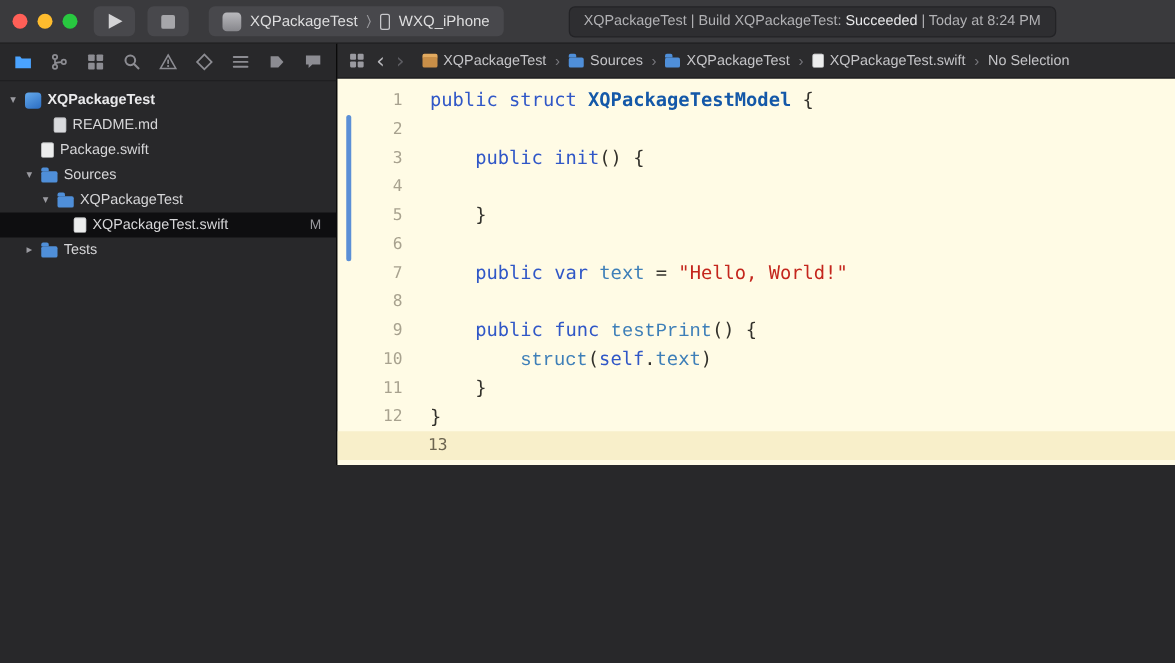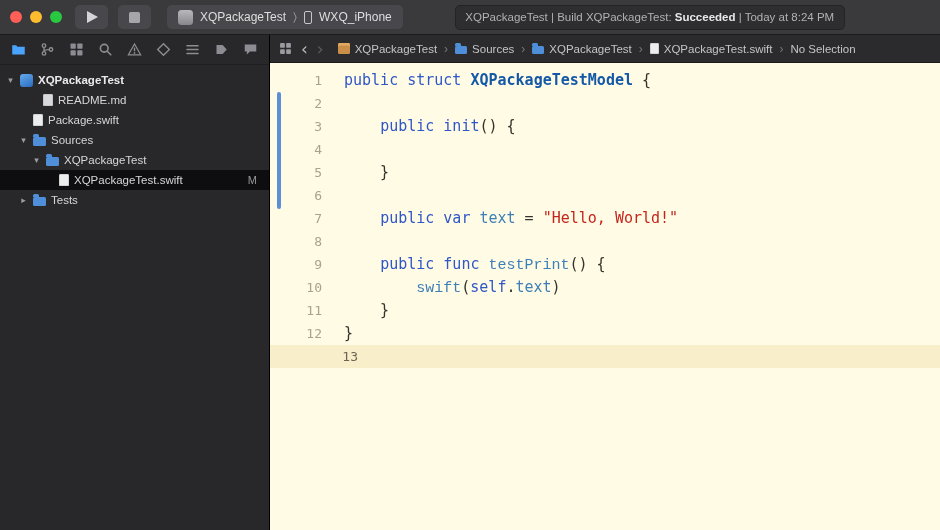--- a/index.html
+++ b/index.html
@@ -3,21 +3,21 @@
 <meta charset="utf-8">
 <style>
   * { box-sizing: border-box; }
   html,body { margin:0; padding:0; }
   body {
     width: 940px; height: 530px; overflow: hidden;
     font-family: "Liberation Sans", sans-serif;
     background: #28282a;
     -webkit-font-smoothing: antialiased;
   }
-  .window { width:940px; height:530px; display:flex; flex-direction:column; }
+  .window { width:940px; height:372px; display:flex; flex-direction:column; }
 
   
   .toolbar {
     height:35px; flex:none; background: var(--toolbar-bg,#3a3a3d);
     display:flex; align-items:center; border-bottom:1px solid #1b1b1d;
   }
   .traffic { display:flex; gap:8px; padding:0 13px 0 10px; }
   .light { width:12px; height:12px; border-radius:50%; }
   .tb-btn {
     width:33px; height:24px; border:none; border-radius:5px;
@@ -35,21 +35,21 @@
   .scheme .chev { color:#9a9a9f; font-size:12px; }
   .ic-app { width:15px; height:15px; border-radius:3.5px;
     background:linear-gradient(#b9b9bd,#87878c); flex:none; }
   .ic-phone { width:8px; height:13px; border:1px solid #c7c7cb; border-radius:2px; flex:none; }
   .status {
     margin-left:52px; width:390px; height:25px; border-radius:5px;
     background:#2e2e31; border:1px solid #232326;
     display:flex; align-items:center; justify-content:center;
     font-size:11.5px; color:#b1b1b4; white-space:pre; overflow:hidden;
   }
-  .status b { color:#e8e8ea; font-weight:700; white-space:pre; }
+  .status b { color:#e8e8ea; font-weight:400; white-space:pre; }
 
   
   .main { flex:1; display:flex; min-height:0; }
 
   
   .sidebar {
     width:270px; flex:none; background:var(--sidebar-bg,#28282a);
     border-right:1px solid #000; display:flex; flex-direction:column;
   }
   .navbar { height:30px; flex:none; display:flex; align-items:center;
@@ -293,21 +293,21 @@
         <div id="lines">
             <div class="code-line"><span class="ln">1</span><span class="src"><span class="c-kw">public struct </span><span class="c-type">XQPackageTestModel</span><span class="c-pl"> {</span></span></div>
             <div class="code-line"><span class="ln">2</span><span class="src"></span></div>
             <div class="code-line"><span class="ln">3</span><span class="src"><span class="c-pl">    </span><span class="c-kw">public init</span><span class="c-pl">() {</span></span></div>
             <div class="code-line"><span class="ln">4</span><span class="src"></span></div>
             <div class="code-line"><span class="ln">5</span><span class="src"><span class="c-pl">    }</span></span></div>
             <div class="code-line"><span class="ln">6</span><span class="src"></span></div>
             <div class="code-line"><span class="ln">7</span><span class="src"><span class="c-pl">    </span><span class="c-kw">public var </span><span class="c-id">text</span><span class="c-pl"> = </span><span class="c-str">"Hello, World!"</span></span></div>
             <div class="code-line"><span class="ln">8</span><span class="src"></span></div>
             <div class="code-line"><span class="ln">9</span><span class="src"><span class="c-pl">    </span><span class="c-kw">public func </span><span class="c-fn">testPrint</span><span class="c-pl">() {</span></span></div>
-            <div class="code-line"><span class="ln">10</span><span class="src"><span class="c-pl">        </span><span class="c-fn">swift</span><span class="c-pl">(</span><span class="c-kw">self</span><span class="c-pl">.</span><span class="c-id">text</span><span class="c-pl">)</span></span></div>
+            <div class="code-line"><span class="ln">10</span><span class="src"><span class="c-pl">        </span><span class="c-fn">struct</span><span class="c-pl">(</span><span class="c-kw">self</span><span class="c-pl">.</span><span class="c-id">text</span><span class="c-pl">)</span></span></div>
             <div class="code-line"><span class="ln">11</span><span class="src"><span class="c-pl">    }</span></span></div>
             <div class="code-line"><span class="ln">12</span><span class="src"><span class="c-pl">}</span></span></div>
             <div class="code-line current"><span class="ln">13</span><span class="src"></span></div>
           </div>
       </div>
     </div>
 
   </div>
 </div>
 

